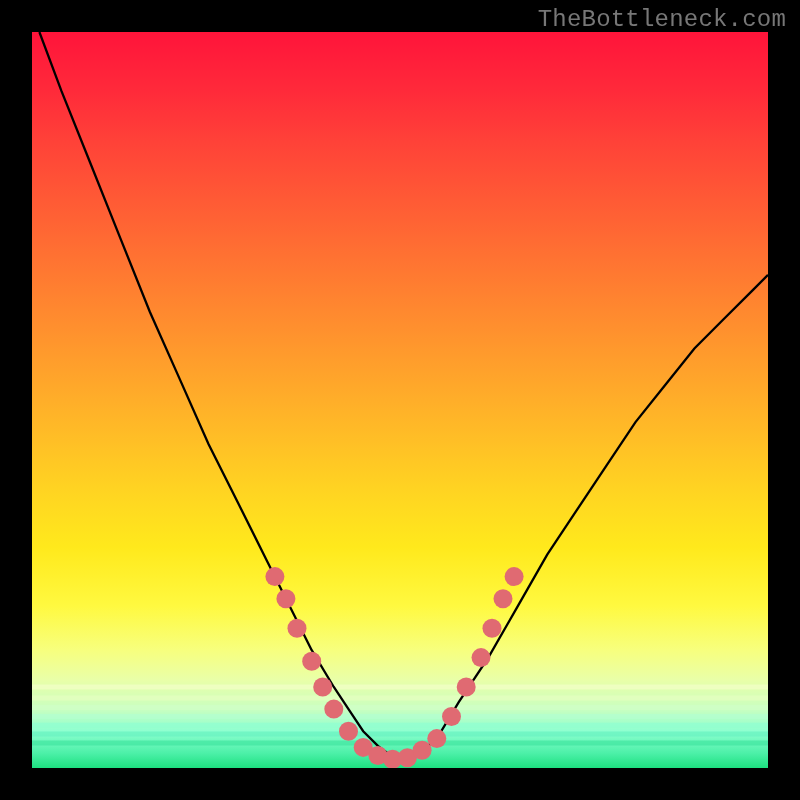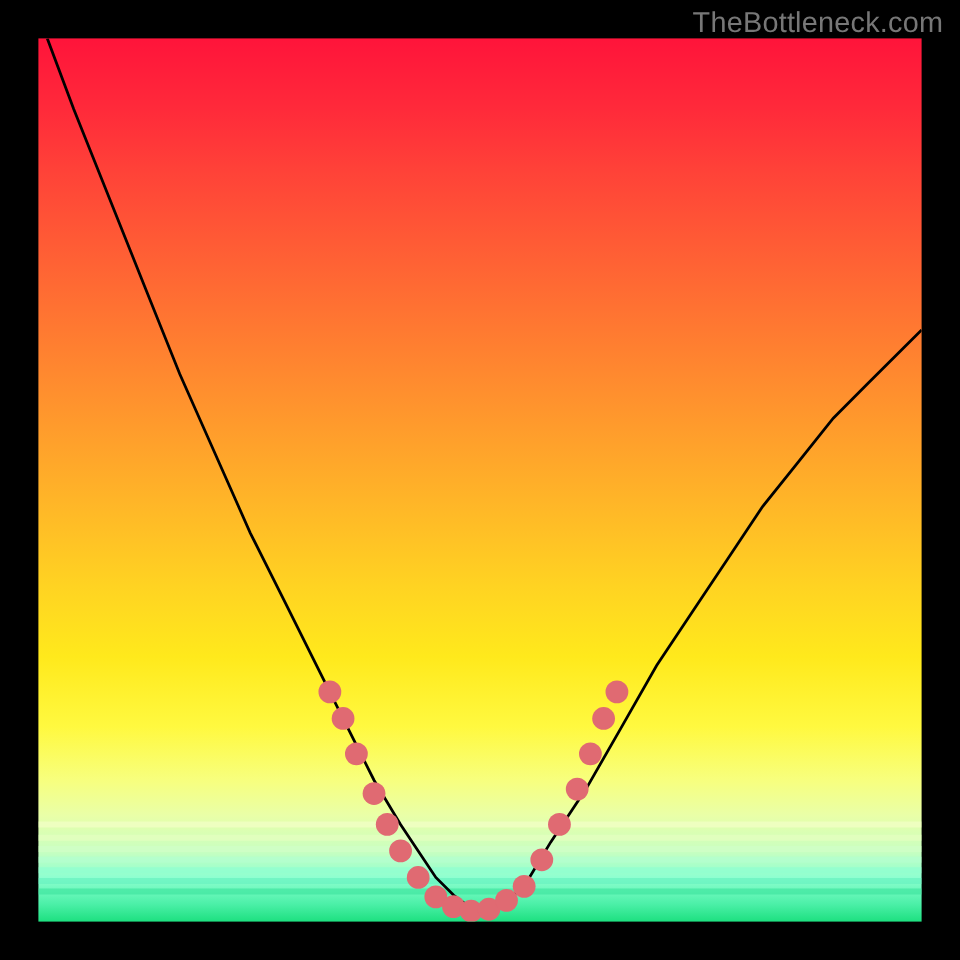--- a/index.html
+++ b/index.html
@@ -37,21 +37,21 @@
       #c9ffc0 92%,
       #8effd0 95%,
       #4cf0a8 98%,
       #1de080 100%
     );
   }
   .watermark {
     position: absolute;
     top: 6px;
     right: 14px;
-    font-family: Liberation Sans, sans-serif;
+    font-family: Liberation Mono, monospace;
     font-size: 24px;
     color: #777;
     letter-spacing: 0.2px;
   }
   svg.overlay {
     position: absolute;
     left: 0;
     top: 0;
     width: 736px;
     height: 736px;

